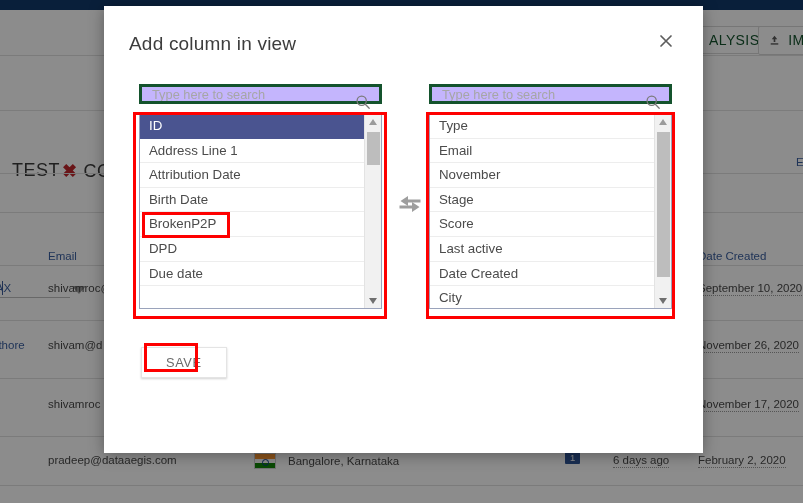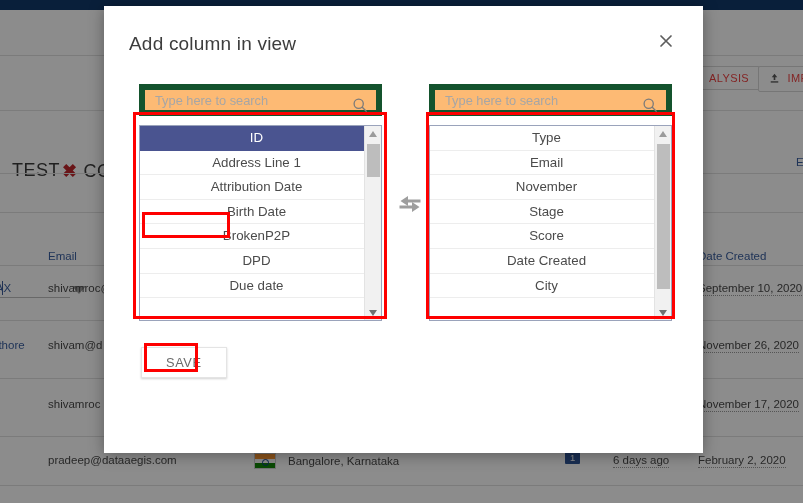--- a/index.html
+++ b/index.html
@@ -26,25 +26,24 @@
     background: #123a6b;
   }
   #bg-toolbar {
     position: absolute; left: 0; top: 10px;
     width: 803px; height: 45px;
     background: #fff;
   }
   .bg-tool-btn {
     position: absolute;
     top: 20px;
-    font-size: 11px;
-    color: #ef4444;
+    font-size: 14px;
+    color: #14532d;
     letter-spacing: 0.4px;
     white-space: nowrap;
-    margin-top: 40px;
   }
   .bg-tool-btn.boxed {
     border: 1px solid #d8d8d8;
     border-radius: 2px;
     padding: 5px 10px;
     top: 16px;
     background: #fff;
   }
 
   #bg-tabs {
@@ -166,23 +165,23 @@
   }
   #modal-close svg { display:block; }
 
   .panel { position: absolute; top: 78px; }
   #panel-left  { left: 35px;  width: 243px; }
   #panel-right { left: 325px; width: 243px; }
 
   .search-box {
     position: relative;
     width: 100%;
-    height: 32px;
-    border: 6px solid #14532d;
-    background: #fdba74;
+    height: 20px;
+    border: 3px solid #14532d;
+    background: #c4b5fd;
     box-sizing: border-box;
   }
   .search-box input {
     position: absolute;
     left: 0; top: 0;
     width: 100%; height: 100%;
     border: none; outline: none;
     background: transparent;
     font-family: "Liberation Sans", sans-serif;
     font-size: 12.8px;
@@ -200,21 +199,20 @@
 
   .listbox {
     position: relative;
     margin-top: 9px;
     width: 100%;
     height: 196px;
     border: 1px solid #9aa3bb;
     background: #fff;
     box-sizing: border-box;
     overflow: hidden;
-    text-align: center;
   }
   .list-items {
     position: absolute;
     left: 0; top: 0;
     right: 17px;
     bottom: 0;
   }
   .list-item {
     height: 24.6px;
     line-height: 24.6px;
@@ -435,20 +433,21 @@
       </span>
     </div>
 
     <div class="listbox">
       <div class="list-items" id="right-items">
           <div class="list-item">Type</div>
           <div class="list-item">Email</div>
           <div class="list-item">November</div>
           <div class="list-item">Stage</div>
           <div class="list-item">Score</div>
+          <div class="list-item">Last active</div>
           <div class="list-item">Date Created</div>
           <div class="list-item">City</div>
         </div>
       <div class="sbar">
         <div class="sbar-arrow up">
             <i></i>
           </div>
         <div class="sbar-thumb" style="top:18px; height:145px;"></div>
         <div class="sbar-arrow down">
             <i></i>

